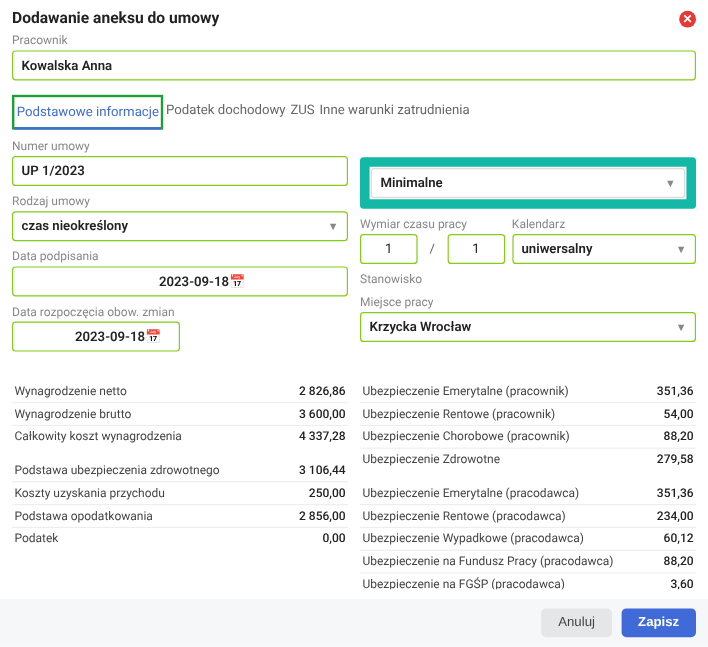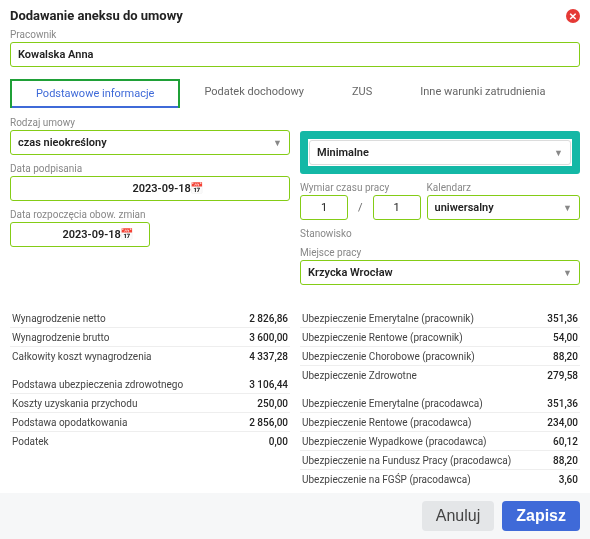--- a/index.html
+++ b/index.html
@@ -6,42 +6,42 @@
   body { font-family: -apple-system, BlinkMacSystemFont, "Segoe UI", Roboto, Arial, sans-serif; font-size: 11px; color: #333; background: #fff; width: 590px; height: 539px; overflow: hidden; }
   .modal { padding: 8px 10px 10px; }
   .header { display: flex; justify-content: space-between; align-items: flex-end; margin-bottom: 6px; gap: 22px; }
   .header h1 { font-size: 13px; font-weight: 700; color: #222; }
   .close-icon { width: 14px; height: 14px; border-radius: 50%; background: #e53935; color: #fff; display: flex; align-items: center; justify-content: center; font-size: 10px; font-weight: bold; cursor: pointer; }
   .field-group { margin-bottom: 8px; }
   .field-label { font-size: 10px; color: #888; margin-bottom: 2px; display: block; }
   .field-input { width: 100%; border: 1px solid #84cc16; border-radius: 3px; padding: 5px 7px; font-size: 11px; color: #222; background: #fff; font-weight: 600; }
   .field-input.normal { font-weight: 400; }
   .tabs { display: flex; gap: 0; border-bottom: 1px solid transparent; margin: 12px 0 8px; }
-  .tab { padding: 6px 24px; font-size: 11px; color: #666; cursor: pointer; }
+  .tab { padding: 6px 2px; font-size: 11px; color: #666; cursor: pointer; }
   .tab.active { color: #3f6ad8; border: 2px solid #1fa037; border-radius: 0; position: relative; }
   .tab.active::after { content:""; position:absolute; left:0; right:0; bottom:-2px; height:2px; background:#3f6ad8; }
   .cols { display: flex; gap: 10px; }
   .col { flex: 1; min-width: 0; }
   .row { display: flex; gap: 8px; }
   .select-wrap { position: relative; }
   .select-wrap .caret { position: absolute; right: 8px; top: 50%; transform: translateY(-50%); font-size: 9px; color: #888; pointer-events: none; }
   .minimalne-box { border: 8px solid #14b8a6; border-radius: 3px; padding: 1px; margin-top: 14px; }
   .minimalne-box .field-input { border: 1px solid #dcdcdc; font-weight: 600; }
   .wymiar-row { display: flex; gap: 6px; }
   .wymiar-row .sep { align-self: flex-end; padding: 0 2px 6px; color: #666; }
   .cal-input { display:flex; align-items:center; justify-content:center;padding-left:44px; }
   .cal-input .cal-icon { font-size:11px; color:#555; }
   .table { margin-top: 10px; font-size: 10px; }
   .trow { display: flex; justify-content: space-between; padding: 3.5px 2px; border-bottom: 1px solid #eee; }
   .trow:last-child { border-bottom: none; }
   .trow .lbl { color: #444; }
   .trow .val { color: #222; font-weight: 500; }
   .table-block { margin-bottom: 6px; }
   .footer { display: flex; justify-content: flex-end; gap: 8px; padding: 8px 10px; background: #f6f7f8; position: absolute; bottom: 0; left: 0; right: 0; }
-  .btn { border-radius: 4px; padding: 6px 14px; font-size: 16px; cursor: pointer; border: none; }
+  .btn { border-radius: 4px; padding: 6px 14px; font-size: 11px; cursor: pointer; border: none; }
   .btn-cancel { background: #e4e6e8; color: #444; }
   .btn-save { background: #3f6ad8; color: #fff; font-weight: 600; }
   .small-col { flex: 0 0 48px; }
   .content-area { height: 462px; overflow: hidden; }
 </style>
 </head>
 <body>
 
 <div class="modal">
   <div class="header">
@@ -59,20 +59,24 @@
     <div class="tabs">
       <div class="tab active">Podstawowe informacje</div>
       <div class="tab">Podatek dochodowy</div>
       <div class="tab">ZUS</div>
       <div class="tab">Inne warunki zatrudnienia</div>
     </div>
 
     <div class="cols">
       <div class="col">
         <div class="field-group">
+          <span class="field-label">Numer umowy</span>
+          <div class="field-input">UP 1/2023</div>
+        </div>
+        <div class="field-group">
           <span class="field-label">Rodzaj umowy</span>
           <div class="select-wrap">
             <div class="field-input">czas nieokreślony</div>
             <span class="caret">▼</span>
           </div>
         </div>
         <div class="field-group">
           <span class="field-label">Data podpisania</span>
           <div class="field-input cal-input">
             <span>2023-09-18</span>

